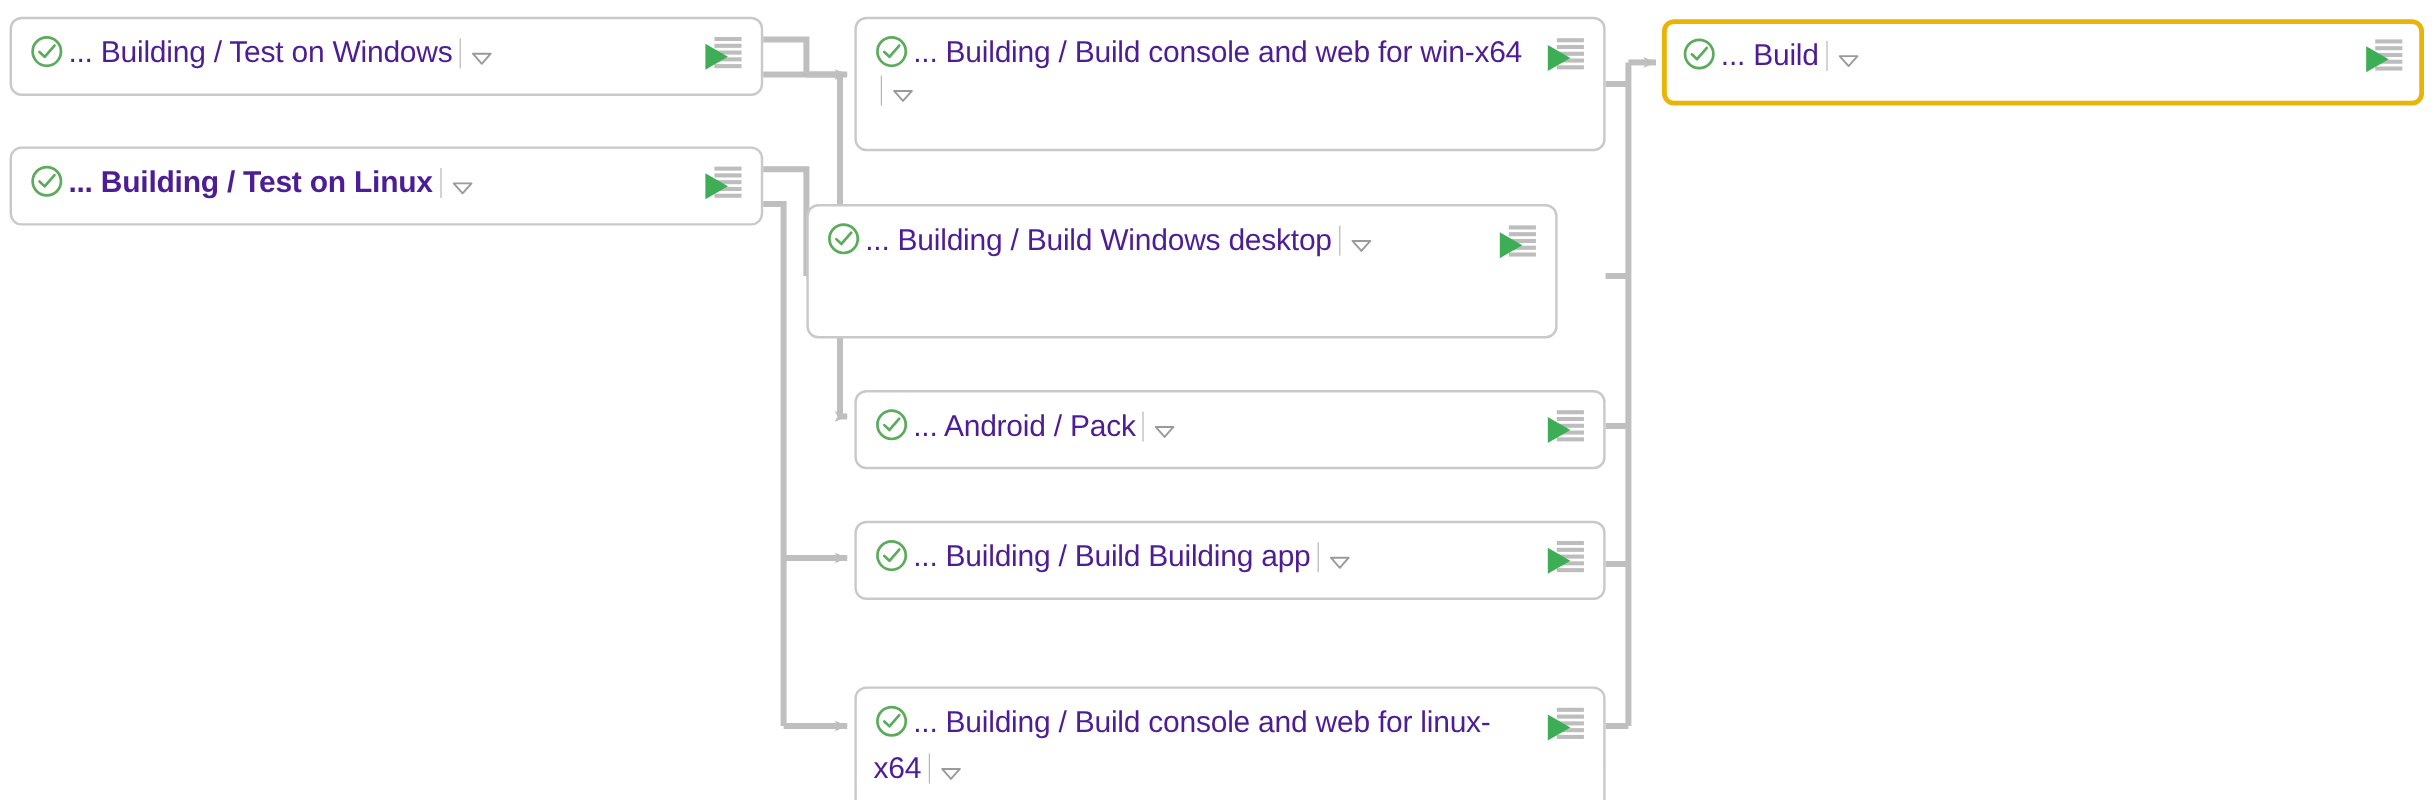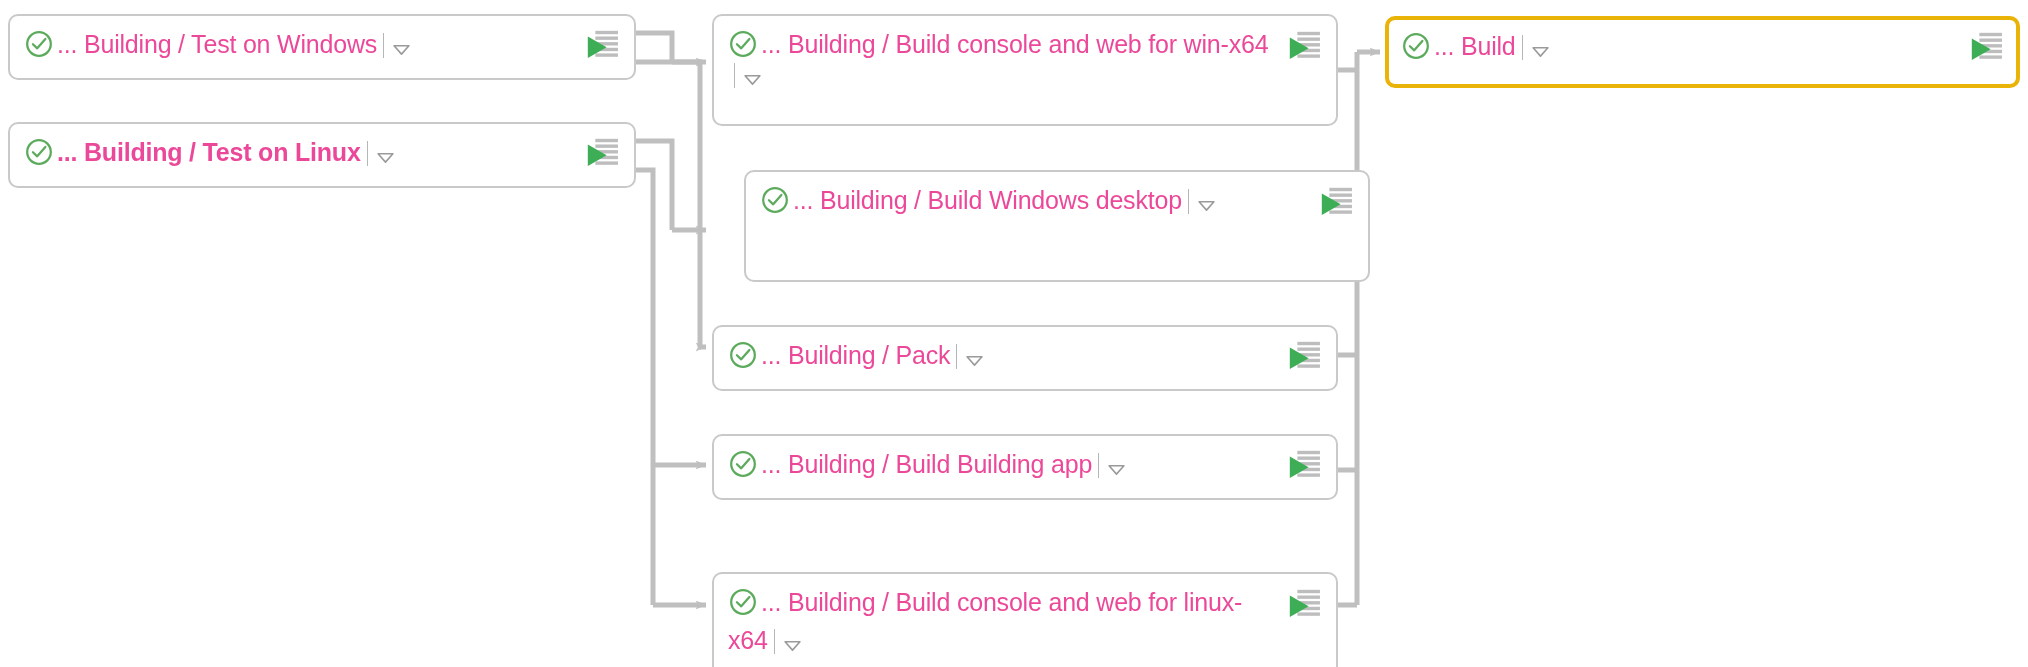--- a/index.html
+++ b/index.html
@@ -58,21 +58,21 @@
   
   .status-icon {
     display: inline-block;
     vertical-align: -6px;
     width: 30px; height: 30px;
     margin-right: 3px;
     flex: 0 0 auto;
   }
 
   .node-label {
-    color: #ec4899;
+    color: #4c1d95;
     font-size: 25px;
     font-family: "Liberation Sans", sans-serif;
     letter-spacing: -0.2px;
     white-space: normal;
     word-break: normal;
   }
 
   .sep {
     display: inline-block;
     width: 1px;
@@ -191,21 +191,21 @@
     <svg class="run-icon" viewBox="0 0 40 34">
       <rect x="14" y="3" width="24" height="3.6" fill="#bdbdbd"></rect>
       <rect x="14" y="9" width="24" height="3.6" fill="#bdbdbd"></rect>
       <rect x="14" y="15" width="24" height="3.6" fill="#bdbdbd"></rect>
       <rect x="14" y="21" width="24" height="3.6" fill="#bdbdbd"></rect>
       <rect x="14" y="27" width="24" height="3.6" fill="#bdbdbd"></rect>
       <path d="M6,9 L26,20.5 L6,32 Z" fill="#3eae56"></path>
     </svg>
   </div>
 
-  <div class="node two-line" style="left:744px; top:170px; width:626px; height:112px;">
+  <div class="node two-line" style="left:672px; top:170px; width:626px; height:112px;">
     <div class="node-body">
       <svg class="status-icon" viewBox="0 0 32 32">
         <circle cx="16" cy="16" r="12.6" fill="none" stroke="#5cab5c" stroke-width="2.4"></circle>
         <path d="M9.5,16.3 L14.1,20.6 L22.8,10.6" fill="none" stroke="#5cab5c" stroke-width="2.4" stroke-linecap="round" stroke-linejoin="round"></path>
       </svg><a class="node-label" href="#" style="text-decoration:none;">... Building / Build Windows desktop</a><span class="sep"></span><svg class="caret" viewBox="0 0 20 14">
         <path d="M2,3 L18,3 L10,12 Z" fill="none" stroke="#9a9a9a" stroke-width="1.7" stroke-linejoin="round"></path>
       </svg>
     </div>
     <svg class="run-icon" viewBox="0 0 40 34">
       <rect x="14" y="3" width="24" height="3.6" fill="#bdbdbd"></rect>
@@ -215,21 +215,21 @@
       <rect x="14" y="27" width="24" height="3.6" fill="#bdbdbd"></rect>
       <path d="M6,9 L26,20.5 L6,32 Z" fill="#3eae56"></path>
     </svg>
   </div>
 
   <div class="node" style="left:712px; top:325px; width:626px; height:66px;">
     <div class="node-body">
       <svg class="status-icon" viewBox="0 0 32 32">
         <circle cx="16" cy="16" r="12.6" fill="none" stroke="#5cab5c" stroke-width="2.4"></circle>
         <path d="M9.5,16.3 L14.1,20.6 L22.8,10.6" fill="none" stroke="#5cab5c" stroke-width="2.4" stroke-linecap="round" stroke-linejoin="round"></path>
-      </svg><a class="node-label" href="#" style="text-decoration:none;">... Building / Pack</a><span class="sep"></span><svg class="caret" viewBox="0 0 20 14">
+      </svg><a class="node-label" href="#" style="text-decoration:none;">... Android / Pack</a><span class="sep"></span><svg class="caret" viewBox="0 0 20 14">
         <path d="M2,3 L18,3 L10,12 Z" fill="none" stroke="#9a9a9a" stroke-width="1.7" stroke-linejoin="round"></path>
       </svg>
     </div>
     <svg class="run-icon" viewBox="0 0 40 34">
       <rect x="14" y="3" width="24" height="3.6" fill="#bdbdbd"></rect>
       <rect x="14" y="9" width="24" height="3.6" fill="#bdbdbd"></rect>
       <rect x="14" y="15" width="24" height="3.6" fill="#bdbdbd"></rect>
       <rect x="14" y="21" width="24" height="3.6" fill="#bdbdbd"></rect>
       <rect x="14" y="27" width="24" height="3.6" fill="#bdbdbd"></rect>
       <path d="M6,9 L26,20.5 L6,32 Z" fill="#3eae56"></path>

